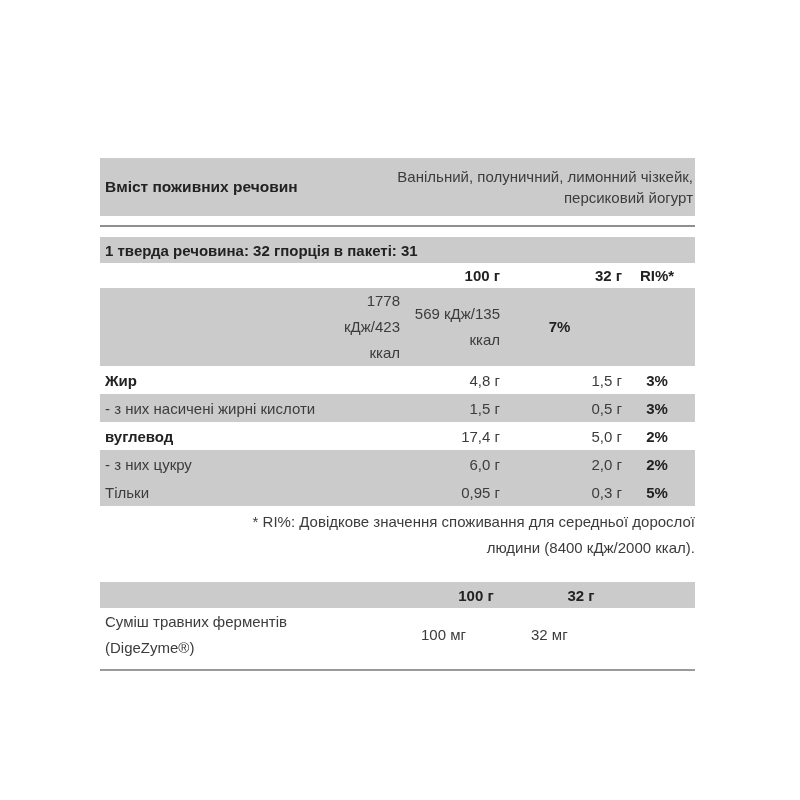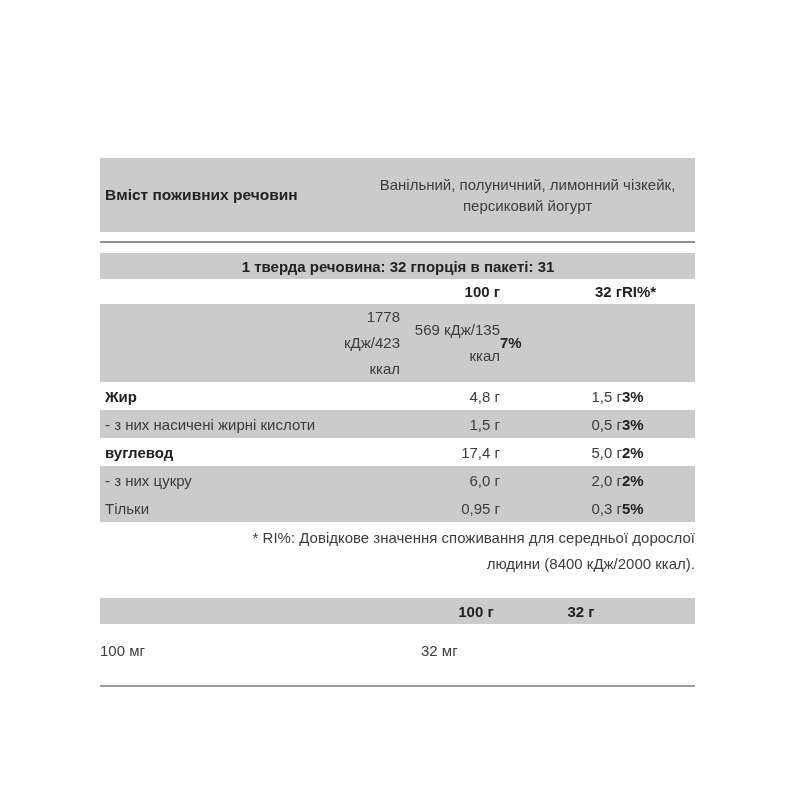--- a/index.html
+++ b/index.html
@@ -2,31 +2,31 @@
 <html><head>
 <meta charset="utf-8">
 <style>
   html,body{margin:0;padding:0;background:#ffffff;width:800px;height:800px;overflow:hidden;}
   body{font-family:"Liberation Sans", sans-serif;color:#3c3c3c;-webkit-font-smoothing:antialiased;}
   .sheet{position:absolute;left:100px;top:130px;width:595px;font-size:15px;}
   .band{background:#cbcbcb;margin-top:28px;}
   
   .head{display:grid;grid-template-columns:1fr 335px;min-height:51px;align-items:center;}
   .head-title{font-weight:700;color:#222;padding-left:5px;font-size:15.5px;}
-  .head-flavors{text-align:center;line-height:21px;padding:16px 2px;}
+  .head-flavors{text-align:right;line-height:21px;padding:8px 2px;}
   
   .rule{height:2px;background:#8f8f8f;margin-top:9px;}
   .rule.bottom{margin-top:8px;background:#9a9a9a;height:2px;}
   
-  .serving{margin-top:10px;height:26px;display:flex;justify-content:center;align-items:center;font-weight:700;color:#222;padding:0 4px 0 5px;}
+  .serving{margin-top:10px;height:26px;display:flex;justify-content:flex-start;align-items:center;font-weight:700;color:#222;padding:0 4px 0 5px;}
   
   .row{display:grid;grid-template-columns:1fr 100px 122px 73px;min-height:28px;align-items:center;}
   .row .c1{padding-left:5px;}
   .row .c2,.row .c3{text-align:right;white-space:pre-line;}
-  .row .c4{text-align:left;padding-right:3px;font-weight:700;color:#222;}
+  .row .c4{text-align:center;padding-right:3px;font-weight:700;color:#222;}
   .row.colhead{min-height:25px;font-weight:700;color:#222;}
   .row.colhead .c2,.row.colhead .c3{white-space:nowrap;}
   .row.shaded{background:#cbcbcb;}
   .row.tall{min-height:78px;line-height:26px;}
   .b{font-weight:700;color:#222;}
   
   .footnote{margin:3px 0 0 0;padding-left:4px;white-space:pre-line;line-height:26px;text-align:right;}
   
   .enz-head{margin-top:21px;display:grid;grid-template-columns:321px 110px 100px 1fr;height:26px;align-items:center;font-weight:700;color:#222;}
   .enz-head .e2,.enz-head .e3{text-align:center;}
@@ -107,20 +107,22 @@
 людини (8400 кДж/2000 ккал).</p>
 
   <div class="band enz-head">
     <div class="e1"></div>
     <div class="e2">100 г</div>
     <div class="e3">32 г</div>
     <div></div>
   </div>
 
   <div class="enz-row">
+    <div class="e1">Суміш травних ферментів
+(DigeZyme®)</div>
     <div class="e2">100 мг</div>
     <div class="e3">32 мг</div>
     <div></div>
   </div>
 
   <div class="rule bottom"></div>
 
 </div>
 
 </body></html>

